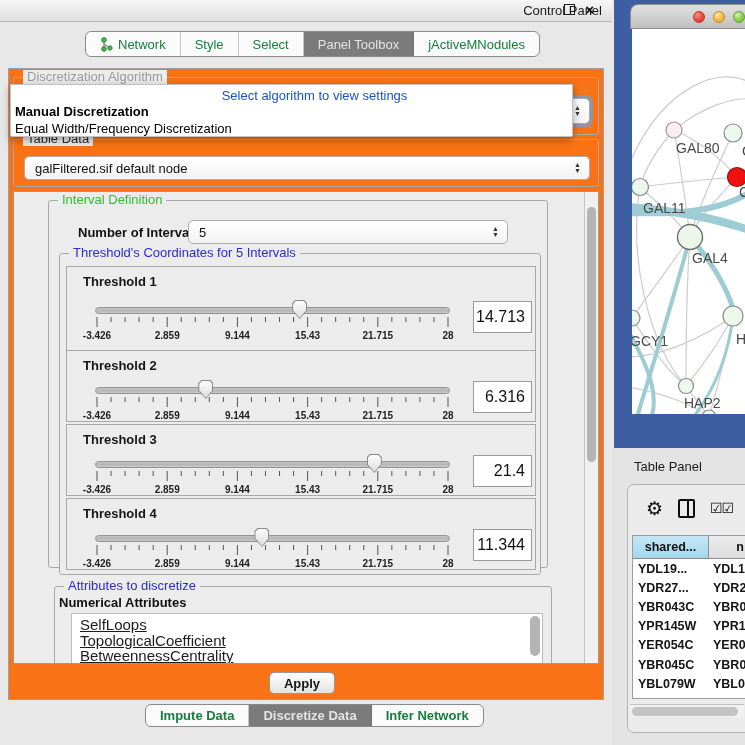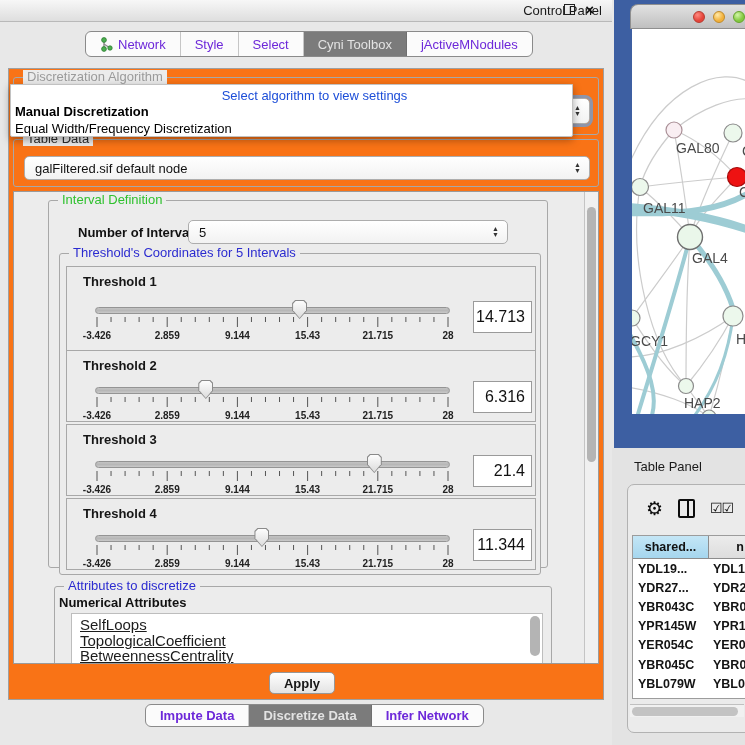--- a/index.html
+++ b/index.html
@@ -11,21 +11,21 @@
   .cp-titlebar { left:0; top:0; width:612px; height:22px;
     background:linear-gradient(#f7f7f7,#dedede); border-bottom:1px solid #b9b9b9;
     display:flex; align-items:center; padding:0 10px; font-size:13px; color:#1a1a1a; }
   .cp-buttons { position:absolute; right:18px; top:4px; display:flex; gap:10px; align-items:center; }
   .float-icon { width:11px; height:11px; border:1.5px solid #222; background:transparent; }
   .close-icon { font-size:15px; font-weight:bold; color:#111; line-height:11px; }
 
   .tabgroup { display:flex; border:1px solid #8a8a8a; border-radius:6px; overflow:hidden;
     background:#fbfbfb; height:26px; font-size:13px; }
   .tabgroup .tab { display:flex; align-items:center; gap:5px; padding:0 14px;
-    border-right:1px solid #c6c6c6; color:#6d28d9; white-space:nowrap; cursor:default; }
+    border-right:1px solid #c6c6c6; color:#15803d; white-space:nowrap; cursor:default; }
   .tabgroup .tab:last-child { border-right:none; }
   .tabgroup .tab.selected { background:#7b7b7b; color:#e3e3e3; border-right-color:#6f6f6f; }
   .net-ico { width:13px; height:15px; }
 
   .outer-panel { left:8px; top:68px; width:596px; height:632px;
     background:#f97316; border:1px solid #9f9f9f; }
 
   .group { position:absolute; border:1px solid #a8a8a8; border-radius:3px; }
   .group-title { position:absolute; top:-8px; left:9px; background:#ececec; padding:0 4px;
     font-size:13px; line-height:14px; }
@@ -139,21 +139,21 @@
     </svg>
     <span>Network</span>
   </div>
   <div class="tab">
     <span>Style</span>
   </div>
   <div class="tab">
     <span>Select</span>
   </div>
   <div class="tab selected">
-    <span>Cyni Toolbox</span>
+    <span>Panel Toolbox</span>
   </div>
   <div class="tab">
     <span>jActiveMNodules</span>
   </div>
 </div>
 
 <div class="abs outer-panel">
 
   <div class="group" style="left:4px; top:8px; width:586px; height:58px;">
     <span class="group-title gt-gray">Discretization Algorithm</span>

